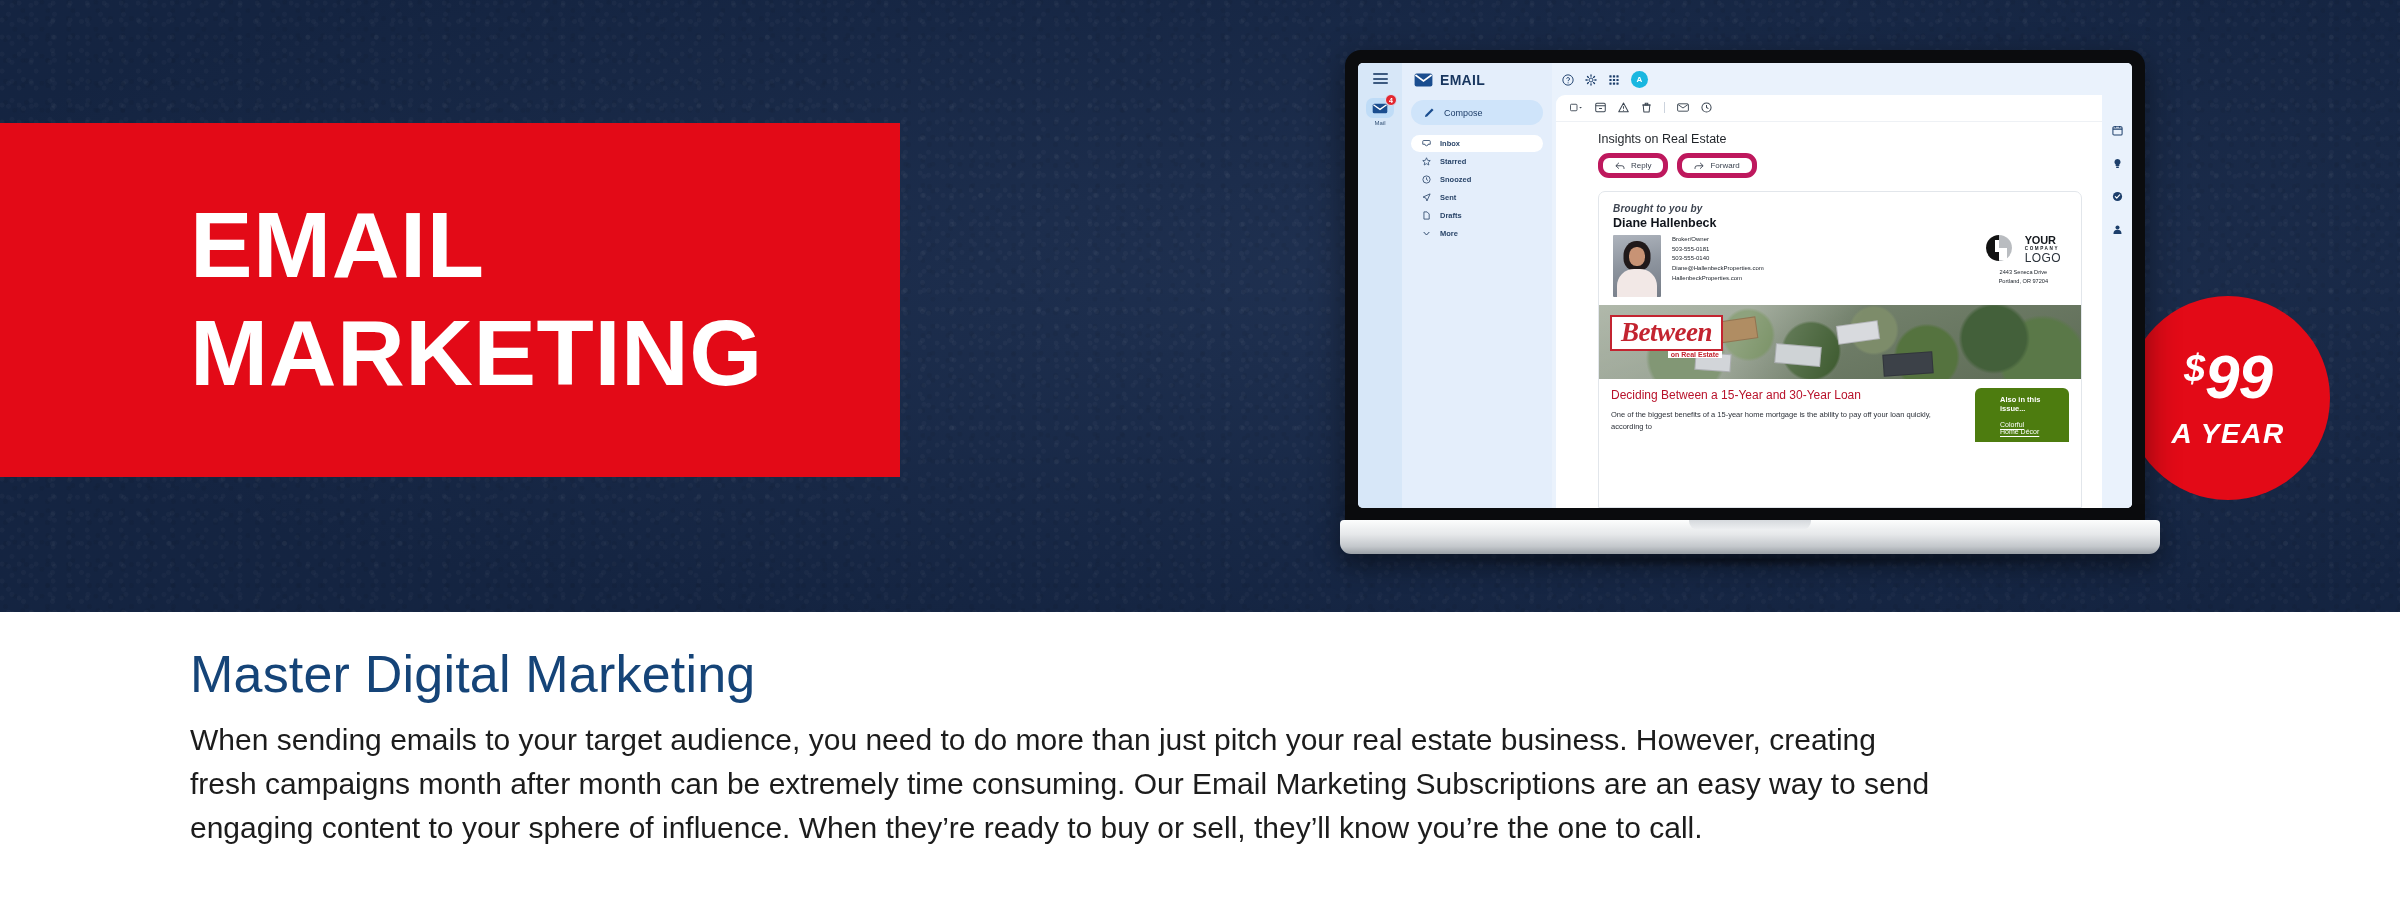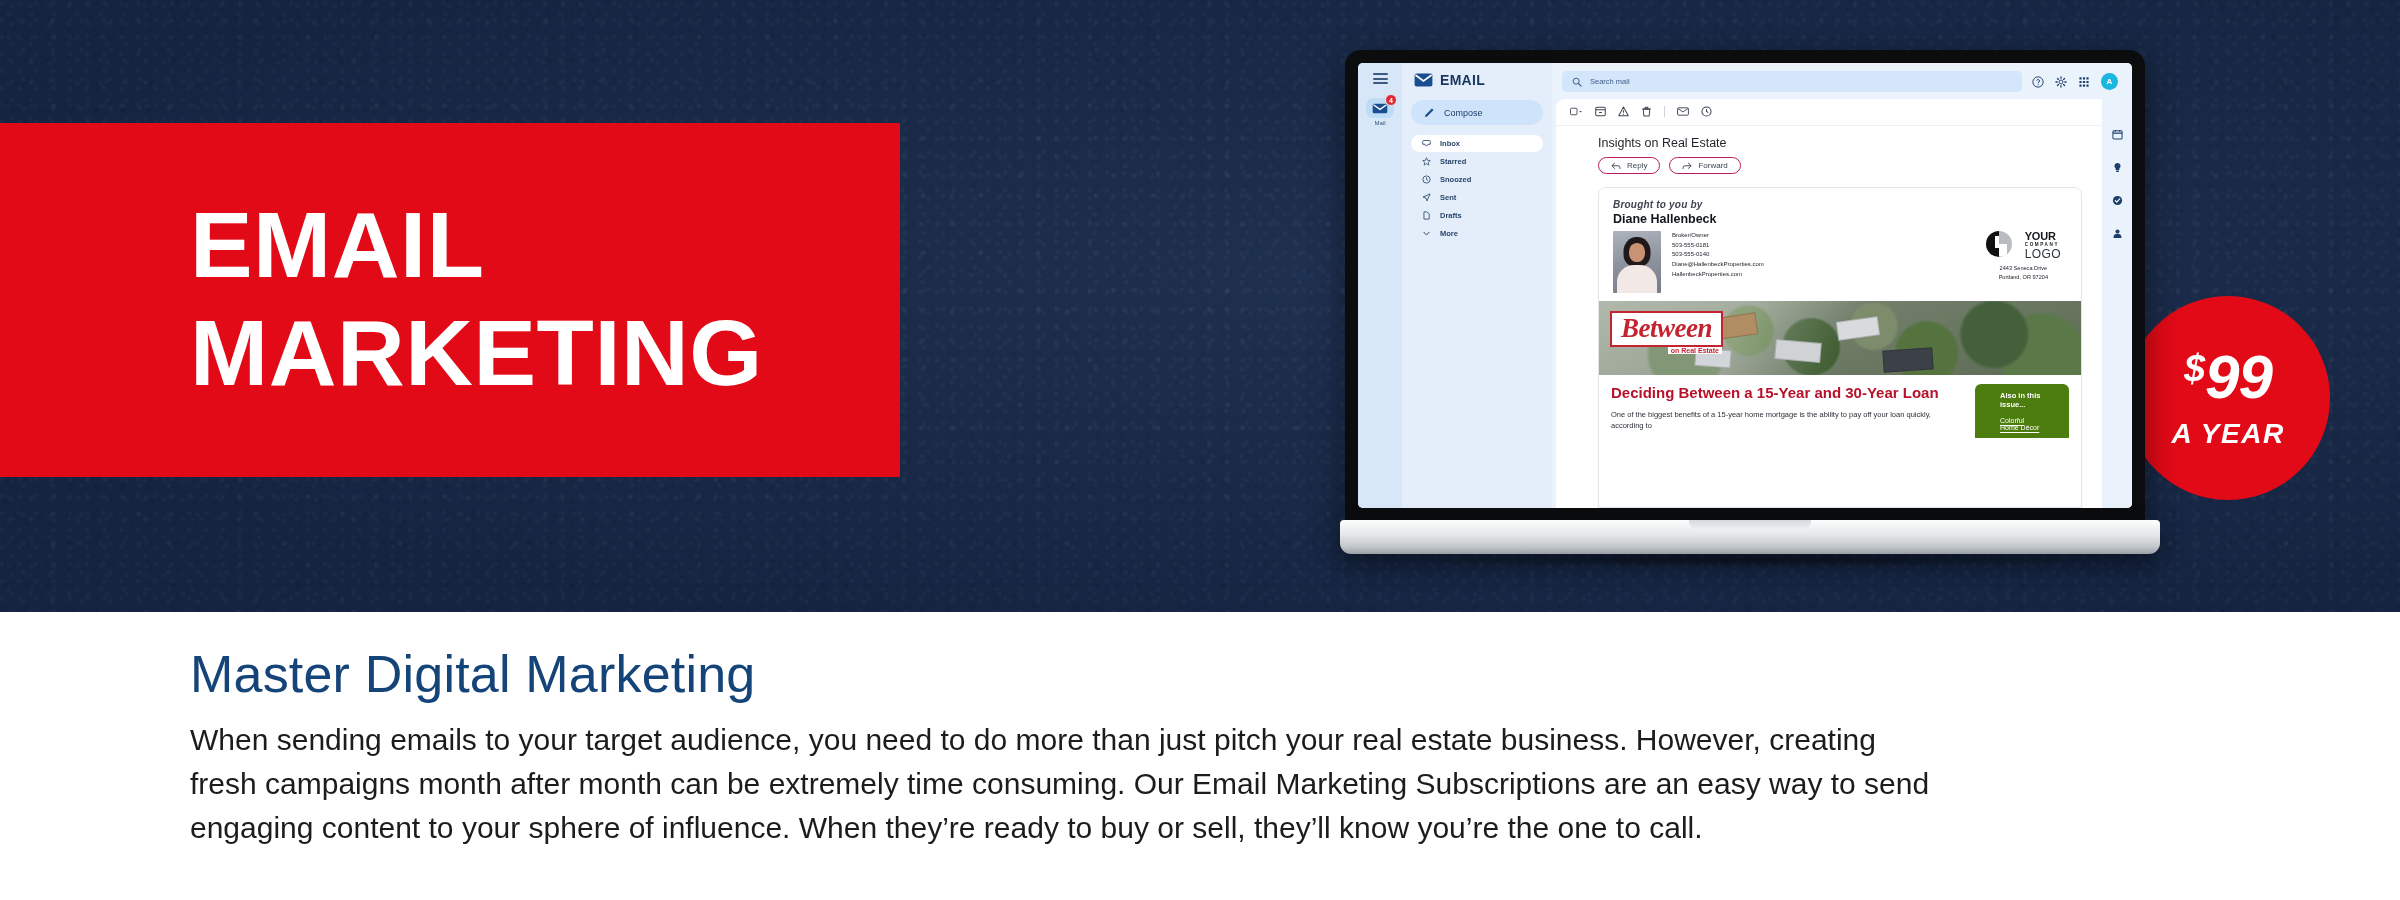--- a/index.html
+++ b/index.html
@@ -159,21 +159,21 @@
   }
   .msgtools {
     display:flex; align-items:center; gap:12px;
     padding:0 14px 8px 14px; border-bottom:1px solid #eef1f5;
   }
   .tooldiv { width:1px; height:11px; background:#ccd3dd; }
   .msgsubject { font-size:12.5px; color:#1f2328; padding:10px 0 0 42px; font-weight:400; }
   .rfrow { display:flex; gap:9px; padding:7px 0 0 42px; }
   .rfbtn {
     display:flex; align-items:center; gap:6px;
-    border:1px solid #be185d; border-radius:11px;
+    border:5px solid #be185d; border-radius:11px;
     padding:3px 12px; font-size:8px; color:#3b4350;
   }
 
   
   .newsletter {
     margin:13px 20px 0 42px; background:#fff;
     border:1px solid #e2e6eb; border-radius:7px 7px 0 0;
     flex:1; overflow:hidden; display:flex; flex-direction:column;
   }
   .nl-head { padding:11px 14px 8px 14px; }
@@ -252,21 +252,21 @@
   }
   .nl-masthead-sub {
     position:absolute; right:-1px; bottom:-9px;
     background:#fff; color:#c32430;
     font-size:7px; font-weight:700; padding:0 3px;
   }
 
   
   .nl-body { display:flex; gap:10px; padding:9px 12px 0 12px; }
   .nl-article { flex:1; min-width:0; }
-  .nl-headline { font-size:15px; font-weight:700; color:#b8112a; line-height:1.25; }
+  .nl-headline { font-size:12px; font-weight:400; color:#b8112a; line-height:1.25; }
   .nl-text { font-size:7.5px; color:#2b3038; line-height:1.55; margin-top:6px; }
   .nl-side {
     width:94px; flex:0 0 94px; background:#4d7c0f; color:#fff;
     border-radius:6px 6px 0 0; padding:7px 25px;
   }
   .nl-side-title { font-size:7.5px; font-weight:700; }
   .nl-side-link {
     font-size:7px; margin-top:8px; text-decoration:underline;
     text-underline-offset:2px;
   }
@@ -403,27 +403,20 @@
               <svg width="9" height="9" viewBox="0 0 12 12">
                   <path d="M2.6 4.4 L6 8 L9.4 4.4" fill="none" stroke="#2a4569" stroke-width="1.3" stroke-linecap="round"></path>
                 </svg>
               <span>More</span>
             </div>
           </div>
         </div>
 
         <div class="mainpane">
           <div class="topbar">
-            <div class="searchbar">
-              <svg width="10" height="10" viewBox="0 0 12 12">
-                  <circle cx="5" cy="5" r="3.6" fill="none" stroke="#41608a" stroke-width="1.2"></circle>
-                  <path d="M7.8 7.8 L11 11" stroke="#41608a" stroke-width="1.3" stroke-linecap="round"></path>
-                </svg>
-              <span class="searchph">Search mail</span>
-            </div>
             <div class="topicons">
               <svg width="12" height="12" viewBox="0 0 14 14">
                   <circle cx="7" cy="7" r="6" fill="none" stroke="#1d3f6b" stroke-width="1.1"></circle>
                   <path d="M5.4 5.4 a1.7 1.7 0 1 1 1.9 2.1 V8.4" fill="none" stroke="#1d3f6b" stroke-width="1.1"></path>
                   <circle cx="7.1" cy="10.3" r=".65" fill="#1d3f6b"></circle>
                 </svg>
               <svg width="12" height="12" viewBox="0 0 14 14">
                   <circle cx="7" cy="7" r="2.3" fill="none" stroke="#1d3f6b" stroke-width="1.1"></circle>
                   <g stroke="#1d3f6b" stroke-width="1.5" stroke-linecap="round">
                     <path d="M7 1.1 V2.6"></path>

